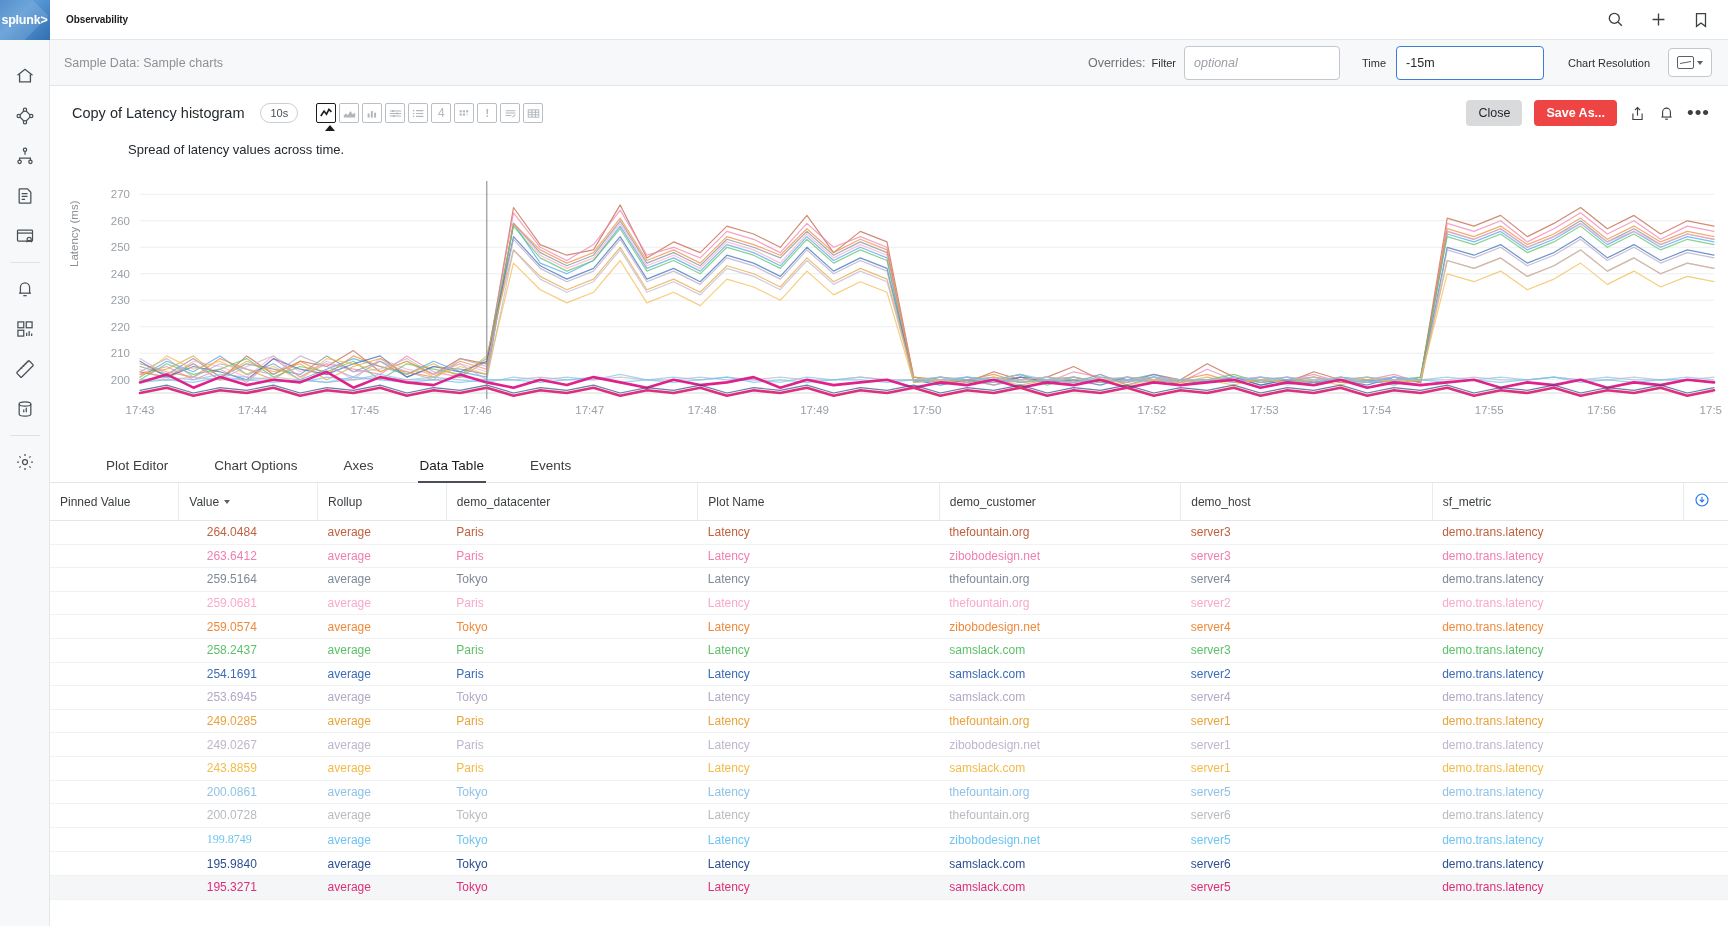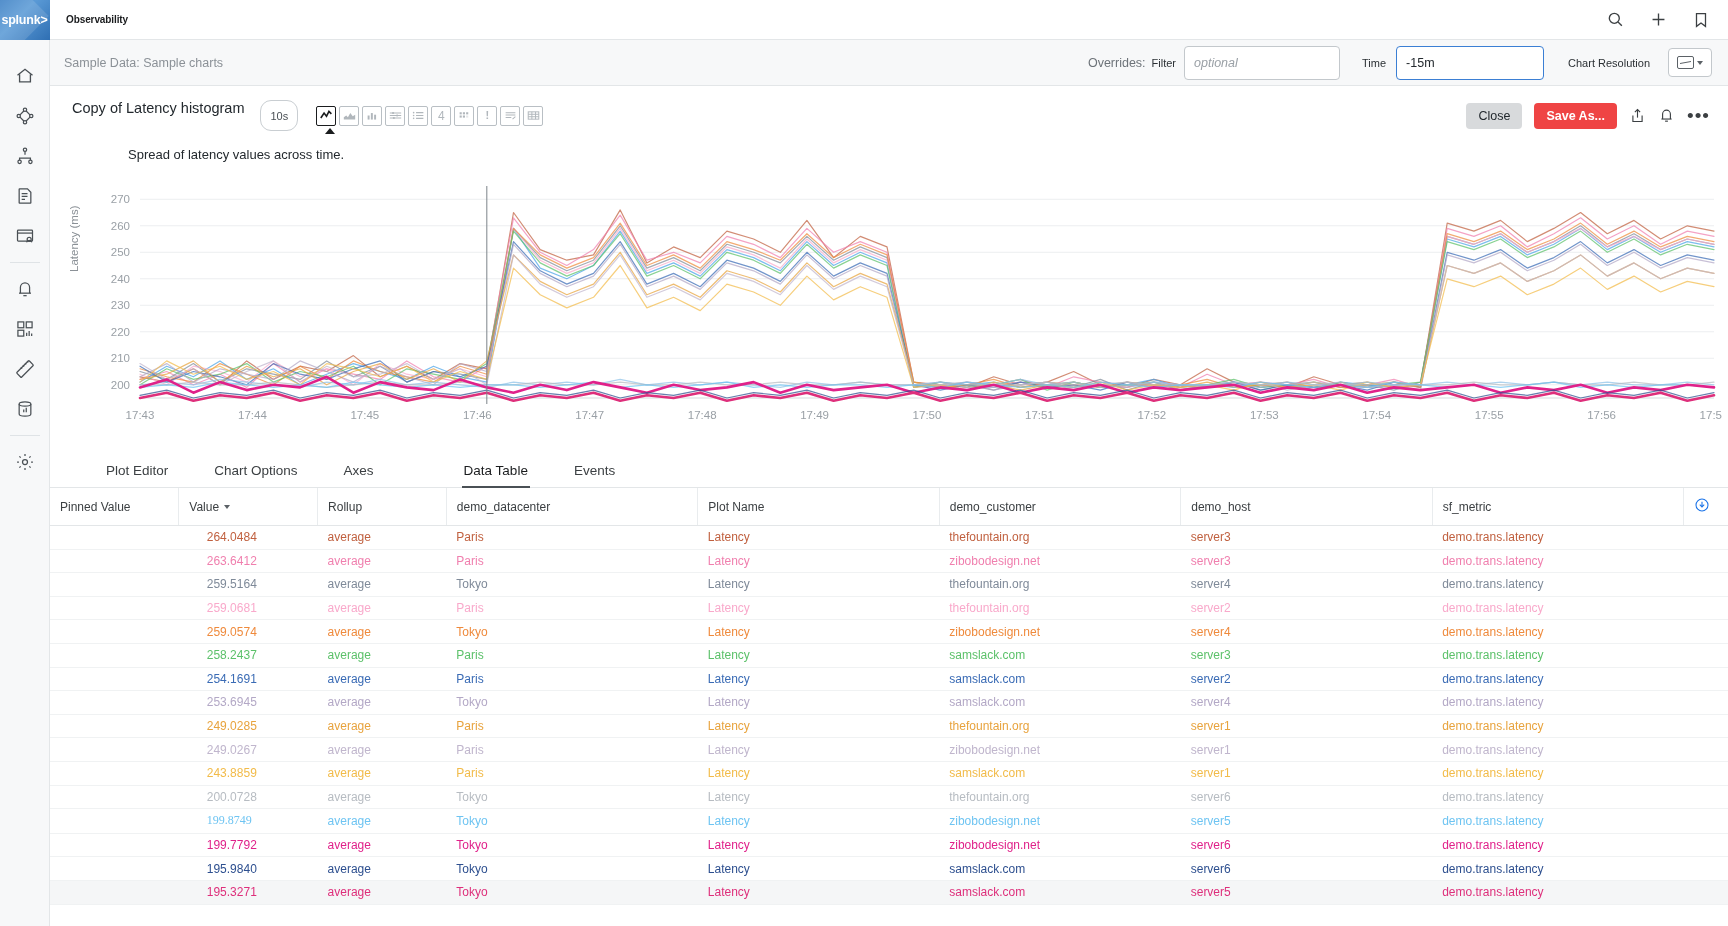--- a/index.html
+++ b/index.html
@@ -73,24 +73,24 @@
     margin-left: 10px; width:44px; height:29px; border:1px solid #c3c8cc; border-radius:4px;
     background:#fff; display:flex; align-items:center; justify-content:center; gap:3px; cursor:pointer;
   }
   .res-glyph { width:17px; height:13px; border:1px solid #5b6166; border-radius:2px; position:relative; }
   .res-glyph::after{
     content:""; position:absolute; left:2px; top:5px; width:11px; height:3px;
     border-top:1.4px solid #5b6166; transform: skewY(-10deg);
   }
 
   
-  .charthead { display:flex; padding: 14px 18px 0 22px; flex:0 0 auto; }
+  .charthead { display:flex; align-items:center; padding: 14px 18px 0 22px; flex:0 0 auto; }
   .chart-title { font-size:14.5px; color:#23292e; margin-right:16px; }
   .pill {
-    border:1px solid #c9ced2; border-radius:11px; height:31px; padding:0 9px;
+    border:1px solid #c9ced2; border-radius:11px; height:20px; padding:0 9px;
     display:flex; align-items:center; font-size:11px; color:#4a5055; background:#fff; cursor:pointer;
   }
   .viz-group { display:flex; align-items:center; margin-left:18px; position:relative; }
   .viz-btn {
     width:20px; height:20px; border:1.5px solid #b9bfc4; border-radius:2px;
     display:flex; align-items:center; justify-content:center; margin-right:3px;
     background:#fff; color:#b1b7bc; cursor:pointer; font-size:12px; position:relative;
   }
   .viz-btn.active { border-color:#1a1c1e; color:#1a1c1e; }
   .viz-caret {
@@ -113,21 +113,21 @@
   .chart-wrap { position:relative; height: 260px; margin: 14px 18px 0 22px; flex:0 0 260px; }
   .ylabel {
     position:absolute; left:-4px; top:96px; transform: rotate(-90deg); transform-origin: left top;
     font-size:11.5px; color:#8b9197; white-space:nowrap;
   }
   .chart-svg { position:absolute; left:0; top:0; }
 
   
   .tabs { display:flex; align-items:flex-end; height:40px; padding:0 0 0 56px; border-bottom:1px solid #e3e6e8; margin-top:12px; flex:0 0 40px; }
   .tab { font-size:13.5px; color:#3c4043; padding: 0 0 9px 0; margin-right:46px; cursor:pointer; position:relative; }
-  .tab.active { color:#1a1c1e;margin-left:44px; }
+  .tab.active { color:#1a1c1e; }
   .tab.active::after { content:""; position:absolute; left:-2px; right:-2px; bottom:-1px; height:2px; background:#4a5055; }
 
   
   .table-scroll { flex:1 1 auto; overflow:hidden; }
   table { width:100%; border-collapse: collapse; table-layout: fixed; }
   thead th {
     font-size: 12px; font-weight: 400; color:#3c4043; text-align:left;
     padding: 9px 0 9px 10px; border-bottom:1px solid #e3e6e8; background:#fff;
     border-right:1px solid #e9ecee; white-space:nowrap;
   }
@@ -596,50 +596,50 @@
               <td class="val" style="color: rgb(242, 187, 73);">243.8859</td>
               <td style="color: rgb(242, 187, 73);">average</td>
               <td style="color: rgb(242, 187, 73);">Paris</td>
               <td style="color: rgb(242, 187, 73);">Latency</td>
               <td style="color: rgb(242, 187, 73);">samslack.com</td>
               <td style="color: rgb(242, 187, 73);">server1</td>
               <td style="color: rgb(242, 187, 73);">demo.trans.latency</td>
               <td></td>
             </tr>
             <tr>
+              <td style="color: rgb(143, 194, 232);"></td>
+              <td class="val" style="color: rgb(143, 194, 232);">200.0861</td>
+              <td style="color: rgb(143, 194, 232);">average</td>
+              <td style="color: rgb(143, 194, 232);">Tokyo</td>
+              <td style="color: rgb(143, 194, 232);">Latency</td>
+              <td style="color: rgb(143, 194, 232);">thefountain.org</td>
+              <td style="color: rgb(143, 194, 232);">server5</td>
+              <td style="color: rgb(143, 194, 232);">demo.trans.latency</td>
+              <td></td>
+            </tr>
+            <tr>
               <td style="color: rgb(183, 188, 194);"></td>
               <td class="val" style="color: rgb(183, 188, 194);">200.0728</td>
               <td style="color: rgb(183, 188, 194);">average</td>
               <td style="color: rgb(183, 188, 194);">Tokyo</td>
               <td style="color: rgb(183, 188, 194);">Latency</td>
               <td style="color: rgb(183, 188, 194);">thefountain.org</td>
               <td style="color: rgb(183, 188, 194);">server6</td>
               <td style="color: rgb(183, 188, 194);">demo.trans.latency</td>
               <td></td>
             </tr>
             <tr>
               <td style="color: rgb(110, 196, 242);"></td>
               <td class="val" style="color: rgb(110, 196, 242); font-family: Liberation Serif, serif;">199.8749</td>
               <td style="color: rgb(110, 196, 242);">average</td>
               <td style="color: rgb(110, 196, 242);">Tokyo</td>
               <td style="color: rgb(110, 196, 242);">Latency</td>
               <td style="color: rgb(110, 196, 242);">zibobodesign.net</td>
               <td style="color: rgb(110, 196, 242);">server5</td>
               <td style="color: rgb(110, 196, 242);">demo.trans.latency</td>
-              <td></td>
-            </tr>
-            <tr>
-              <td style="color: rgb(224, 33, 138);"></td>
-              <td class="val" style="color: rgb(224, 33, 138);">199.7792</td>
-              <td style="color: rgb(224, 33, 138);">average</td>
-              <td style="color: rgb(224, 33, 138);">Tokyo</td>
-              <td style="color: rgb(224, 33, 138);">Latency</td>
-              <td style="color: rgb(224, 33, 138);">zibobodesign.net</td>
-              <td style="color: rgb(224, 33, 138);">server6</td>
-              <td style="color: rgb(224, 33, 138);">demo.trans.latency</td>
               <td></td>
             </tr>
             <tr>
               <td style="color: rgb(45, 79, 143);"></td>
               <td class="val" style="color: rgb(45, 79, 143);">195.9840</td>
               <td style="color: rgb(45, 79, 143);">average</td>
               <td style="color: rgb(45, 79, 143);">Tokyo</td>
               <td style="color: rgb(45, 79, 143);">Latency</td>
               <td style="color: rgb(45, 79, 143);">samslack.com</td>
               <td style="color: rgb(45, 79, 143);">server6</td>

